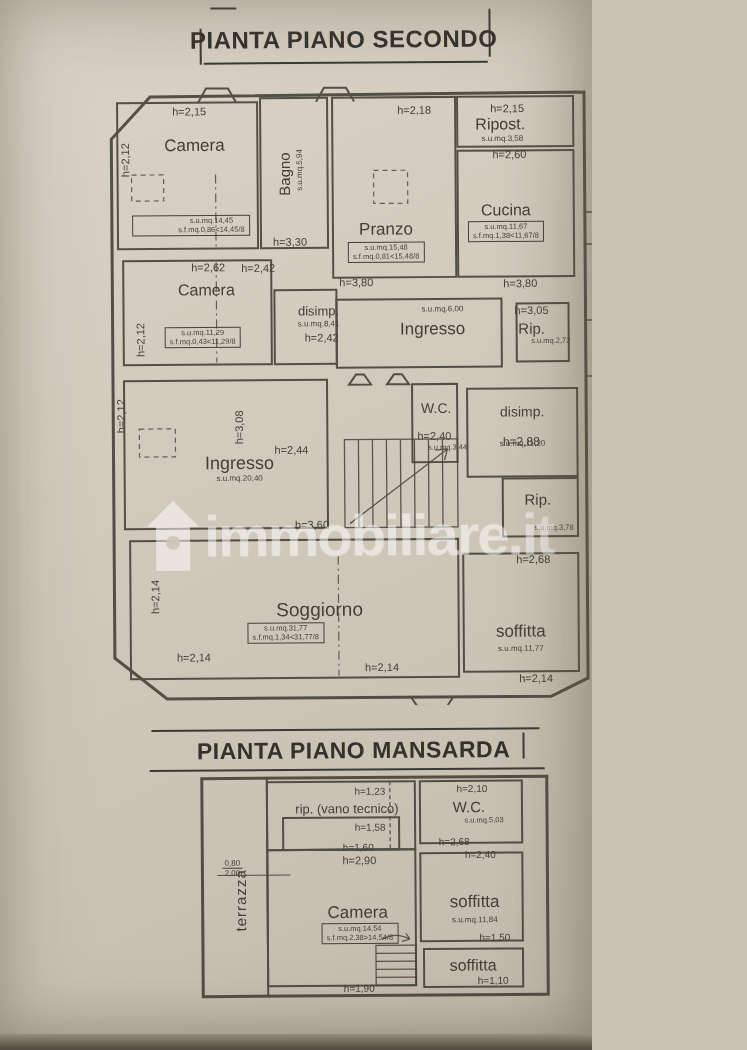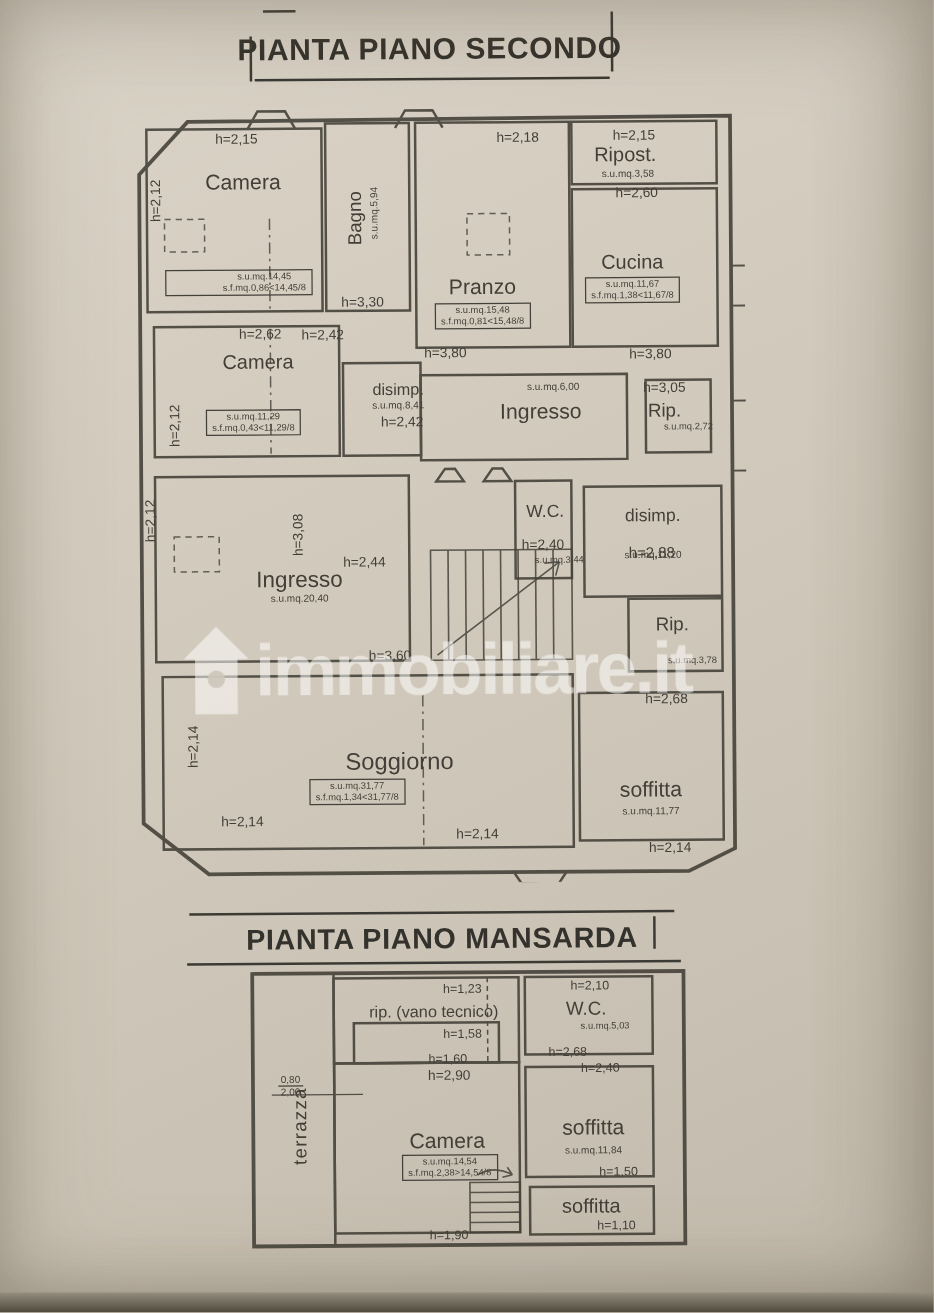--- a/index.html
+++ b/index.html
@@ -1,18 +1,18 @@
 <!DOCTYPE html>
 <html><head>
 <meta charset="utf-8">
 <style>
   * { margin:0; padding:0; box-sizing:border-box; }
   html,body { width:747px; height:1050px; }
   body { font-family:"Liberation Sans", sans-serif; overflow:hidden; background:#c9c1b4; }
-  .photo { position:relative; width:747px; height:1050px; overflow:hidden;
+  .photo { position:relative; width:592px; height:1050px; overflow:hidden;
     background:linear-gradient(155deg,#dad3c7 0%,#d3cbbe 35%,#ccc4b6 65%,#c1b9ab 100%); }
   .vignette { position:absolute; inset:0; pointer-events:none;
     box-shadow:inset 0 0 90px rgba(105,95,80,.30), inset -30px 0 70px rgba(100,90,75,.20), inset 0 -20px 40px rgba(90,82,66,.22); }
   .bottom-band { position:absolute; left:0; right:0; bottom:0; height:16px;
     background:linear-gradient(#958d7e,#4e493c); }
   .content { position:absolute; inset:0; transform:rotate(-0.4deg); color:#44413b; }
   .rule { position:absolute; background:#3c3a34; height:2px; }
   .vbar { position:absolute; background:#3c3a34; width:2px; }
   .title { position:absolute; transform:translate(-50%,-50%); font-weight:bold; font-size:24px;
     letter-spacing:.5px; color:#34322c; white-space:nowrap; }

